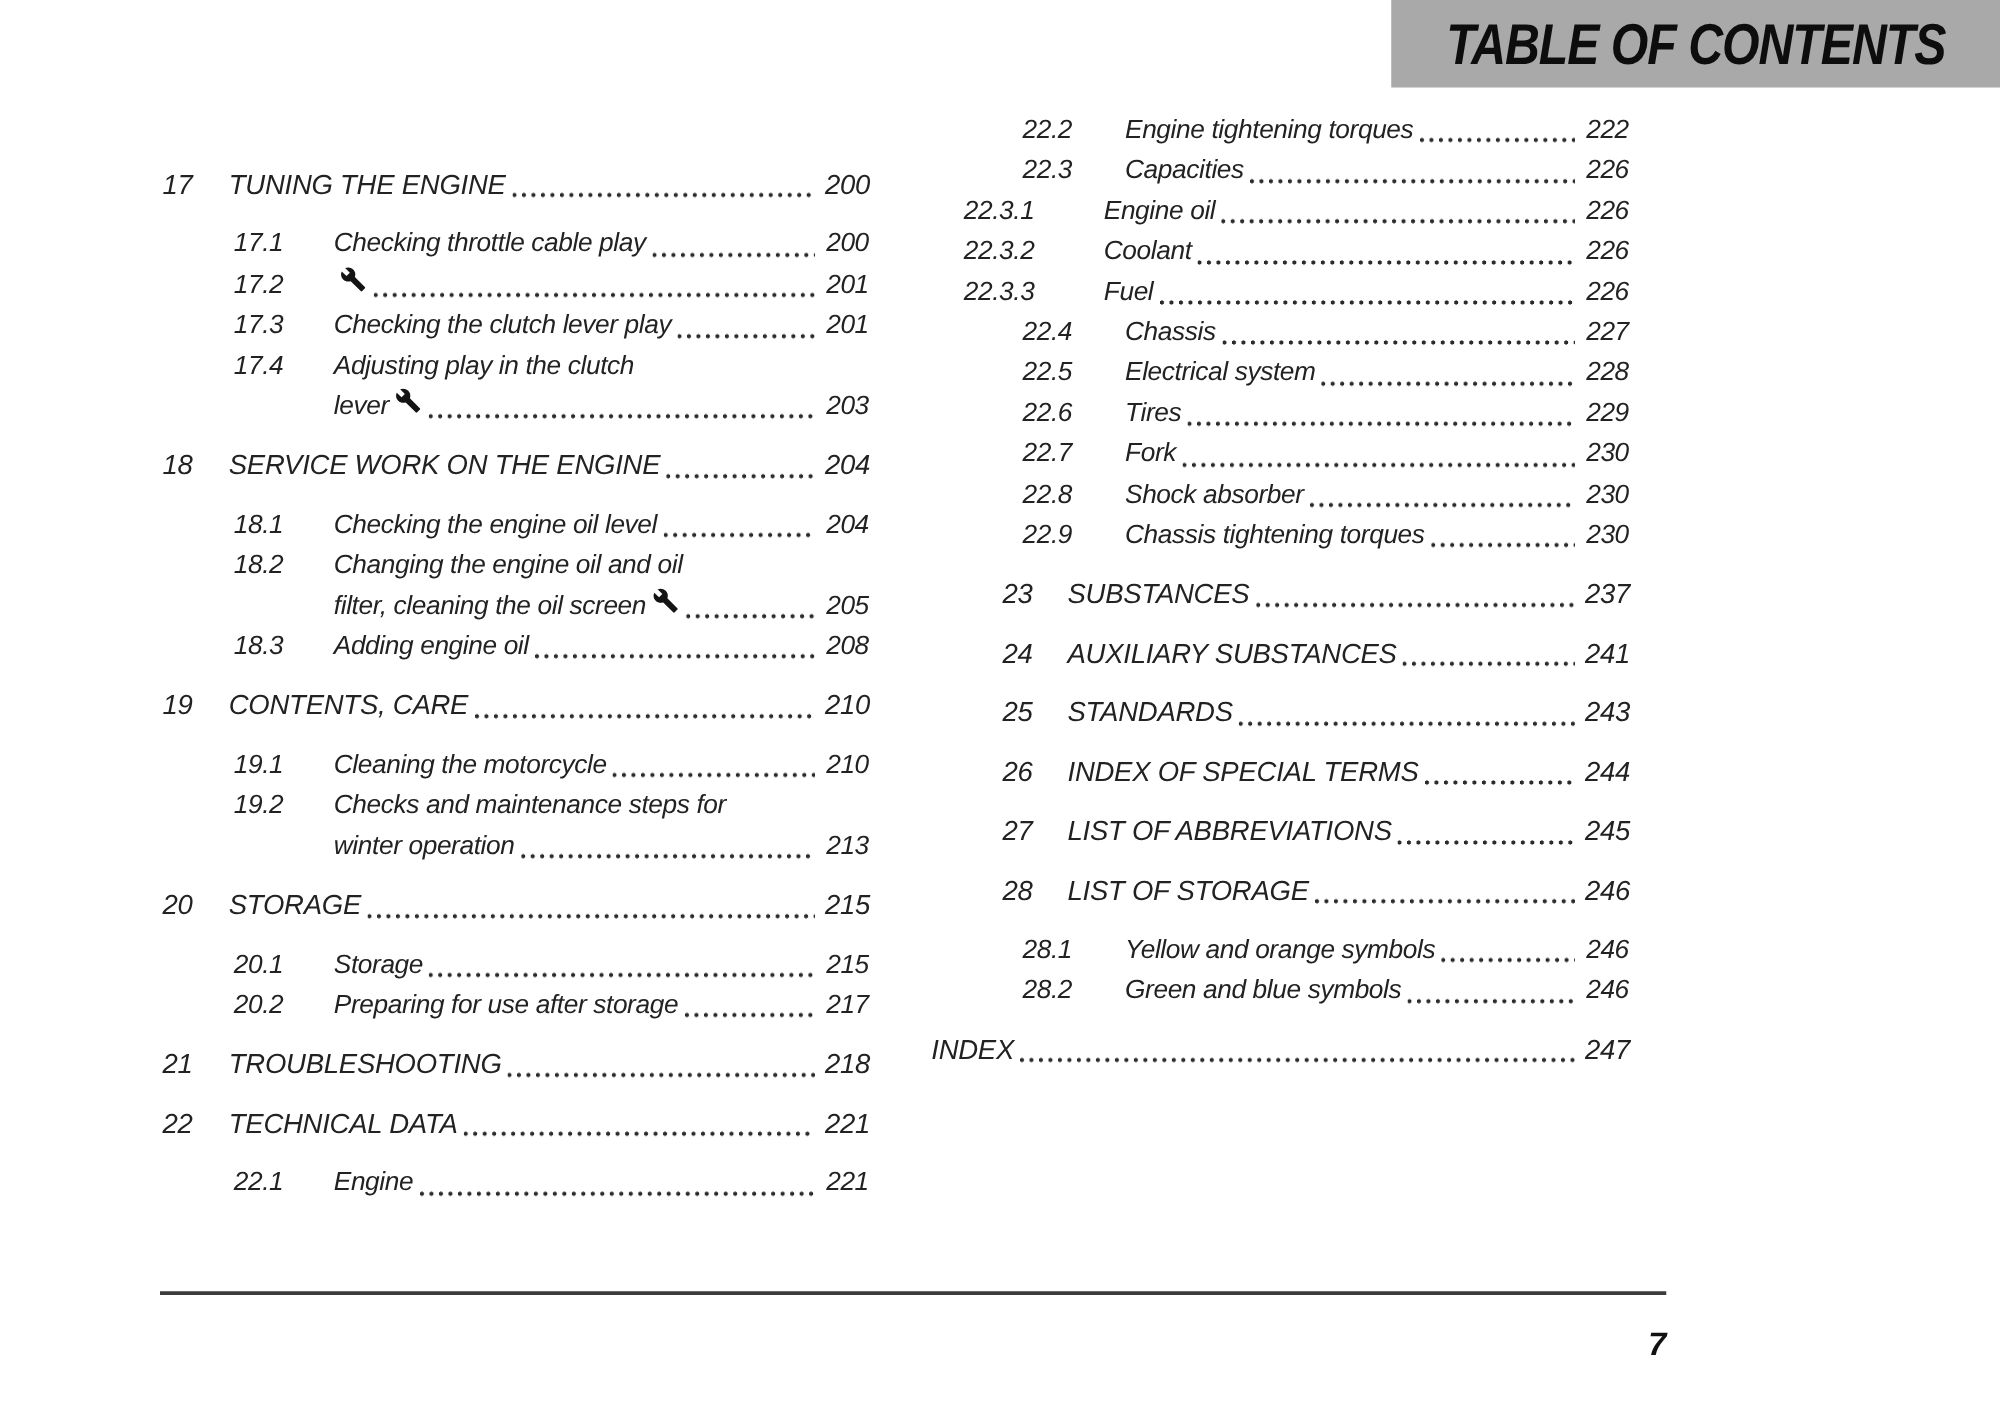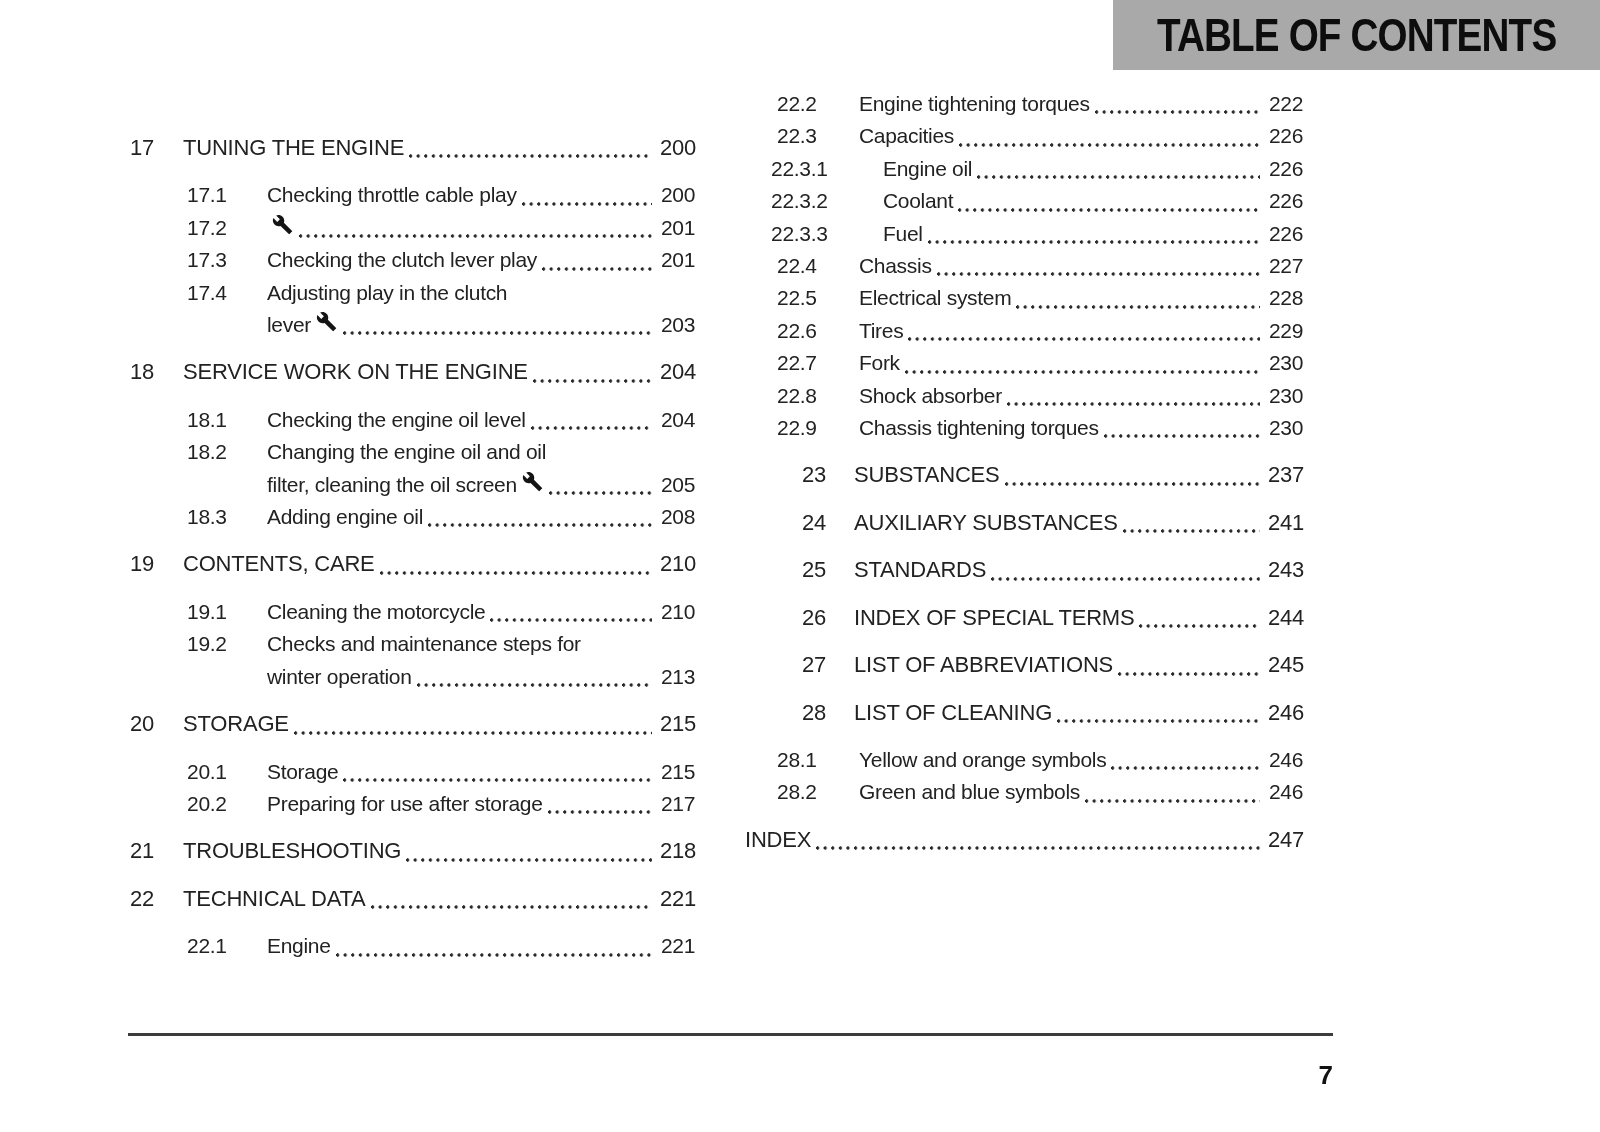--- a/index.html
+++ b/index.html
@@ -4,20 +4,21 @@
 <style>
   html, body { margin: 0; padding: 0; background: #ffffff; }
   .page {
     position: relative;
     width: 1600px;
     height: 1132px;
     background: #ffffff;
     overflow: hidden;
     font-family: "Liberation Sans", sans-serif;
     color: #222222;
+    font-style: italic;
   }
 
   
   .band {
     position: absolute;
     top: 0;
     left: 1113px;
     right: 0;
     height: 70px;
     background: #a9a9a9;
@@ -49,21 +50,21 @@
     white-space: nowrap;
   }
   .row.section, .row.plain { font-size: 22px; margin: 15px 0; letter-spacing: -0.2px; }
   .col .row:first-child { margin-top: 0; }
 
   .num { flex: 0 0 auto; }
   .col-left  .section .num { width: 53px; }
   .col-right .section { padding-left: 13px; }
   .col-right .section .num { width: 52px; margin-left: 44px; }
   .col-left  .sub .num { margin-left: 57px; width: 80px; }
-  .col-right .sub .num { margin-left: 32px; width: 82px; }
+  .col-right .sub .num { margin-left: 73px; width: 82px; }
   .col-right .subsub .num { margin-left: 26px; width: 112px; }
 
   .t { flex: 0 0 auto; }
   .tblock { flex: 1 1 auto; display: flex; flex-direction: column; min-width: 0; }
   .l2row { display: flex; align-items: baseline; line-height: 32.4px; }
 
   .leader {
     flex: 1 1 auto;
     min-width: 12px;
     height: 4px;
@@ -341,21 +342,21 @@
         <span class="pg">244</span>
       </div>
       <div class="row section">
         <span class="num">27</span>
         <span class="t">LIST OF ABBREVIATIONS</span>
         <span class="leader"></span>
         <span class="pg">245</span>
       </div>
       <div class="row section">
         <span class="num">28</span>
-        <span class="t">LIST OF CLEANING</span>
+        <span class="t">LIST OF STORAGE</span>
         <span class="leader"></span>
         <span class="pg">246</span>
       </div>
       <div class="row sub">
         <span class="num">28.1</span>
         <span class="t">Yellow and orange symbols</span>
         <span class="leader"></span>
         <span class="pg">246</span>
       </div>
       <div class="row sub">

